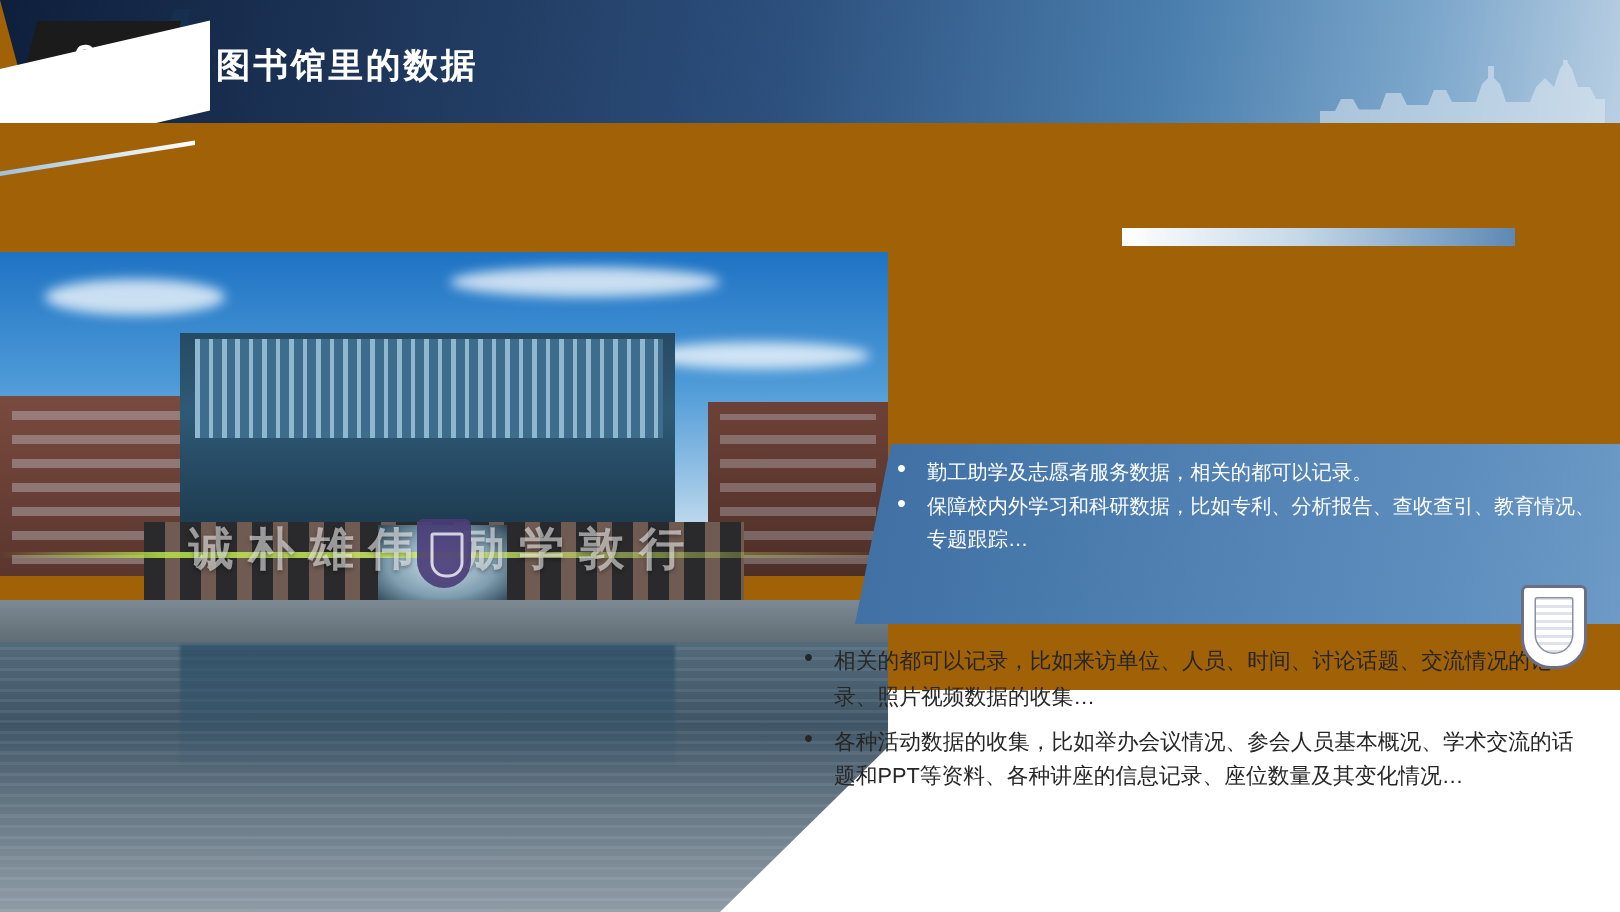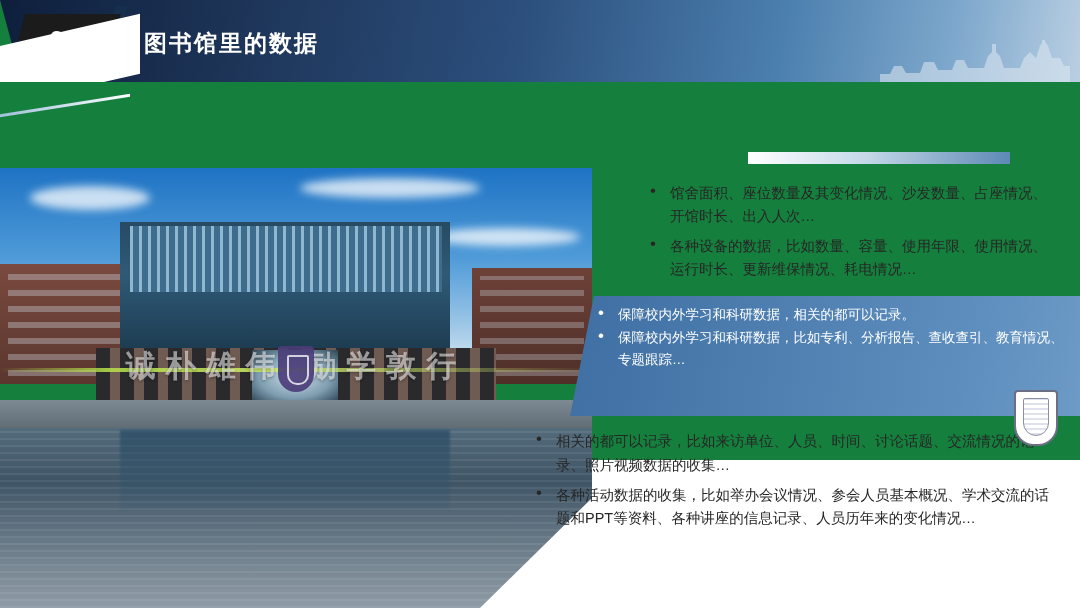--- a/index.html
+++ b/index.html
@@ -2,21 +2,21 @@
 <html><head>
 <meta charset="utf-8">
 <style>
   * { box-sizing: border-box; margin: 0; padding: 0; }
   html, body {
     width: 1080px; height: 608px;
     background: #ffffff;
     font-family: "Liberation Sans", sans-serif;
     overflow: hidden;
   }
-  .slide { position: relative; width: 1080px; height: 460px; background: #15803d; }
+  .slide { position: relative; width: 1080px; height: 460px; background: #a16207; }
 
   
   .header-bar {
     position: absolute; left: 0; top: 0; width: 1080px; height: 82px;
     overflow: hidden;
   }
   .header-band {
     position: absolute; left: 0; top: 0; width: 1080px; height: 82px;
     background: linear-gradient(100deg, #0e1f3c 0%, #1d3457 22%, #2c4f7d 48%, #4b7fae 72%, #7ea8cc 88%, #b9cfe3 100%);
     clip-path: polygon(0 0, 1080px 0, 1080px 82px, 22px 82px);
@@ -245,39 +245,33 @@
     <div class="plaza"></div>
     <div class="water"></div>
     <div class="reflect-building"></div>
     <div class="green-line"></div>
     <div class="photo-slogan">诚朴雄伟 励学敦行</div>
     <div class="photo-crest"></div>
   </div>
 
   <div class="top-grad-bar"></div>
 
-  <div class="block block-top">
-    <ul class="bullets">
-      <li>馆舍面积、座位数量及其变化情况、沙发数量、占座情况、开馆时长、出入人次…</li>
-      <li>各种设备的数据，比如数量、容量、使用年限、使用情况、运行时长、更新维保情况、耗电情况…</li>
-    </ul>
-  </div>
 
   <div class="banner"></div>
   <div class="banner-text">
     <ul class="bullets">
-      <li>保障校内外学习和科研数据，相关的都可以记录。</li>
+      <li>勤工助学及志愿者服务数据，相关的都可以记录。</li>
       <li>保障校内外学习和科研数据，比如专利、分析报告、查收查引、教育情况、专题跟踪…</li>
     </ul>
   </div>
 
   <div class="block block-bottom">
     <ul class="bullets">
       <li>相关的都可以记录，比如来访单位、人员、时间、讨论话题、交流情况的记录、照片视频数据的收集…</li>
-      <li>各种活动数据的收集，比如举办会议情况、参会人员基本概况、学术交流的话题和PPT等资料、各种讲座的信息记录、人员历年来的变化情况…</li>
+      <li>各种活动数据的收集，比如举办会议情况、参会人员基本概况、学术交流的话题和PPT等资料、各种讲座的信息记录、座位数量及其变化情况…</li>
     </ul>
   </div>
 
   <div class="corner-logo">
     <div class="shield"></div>
     <div class="inner"></div>
   </div>
 
 </div>
 

